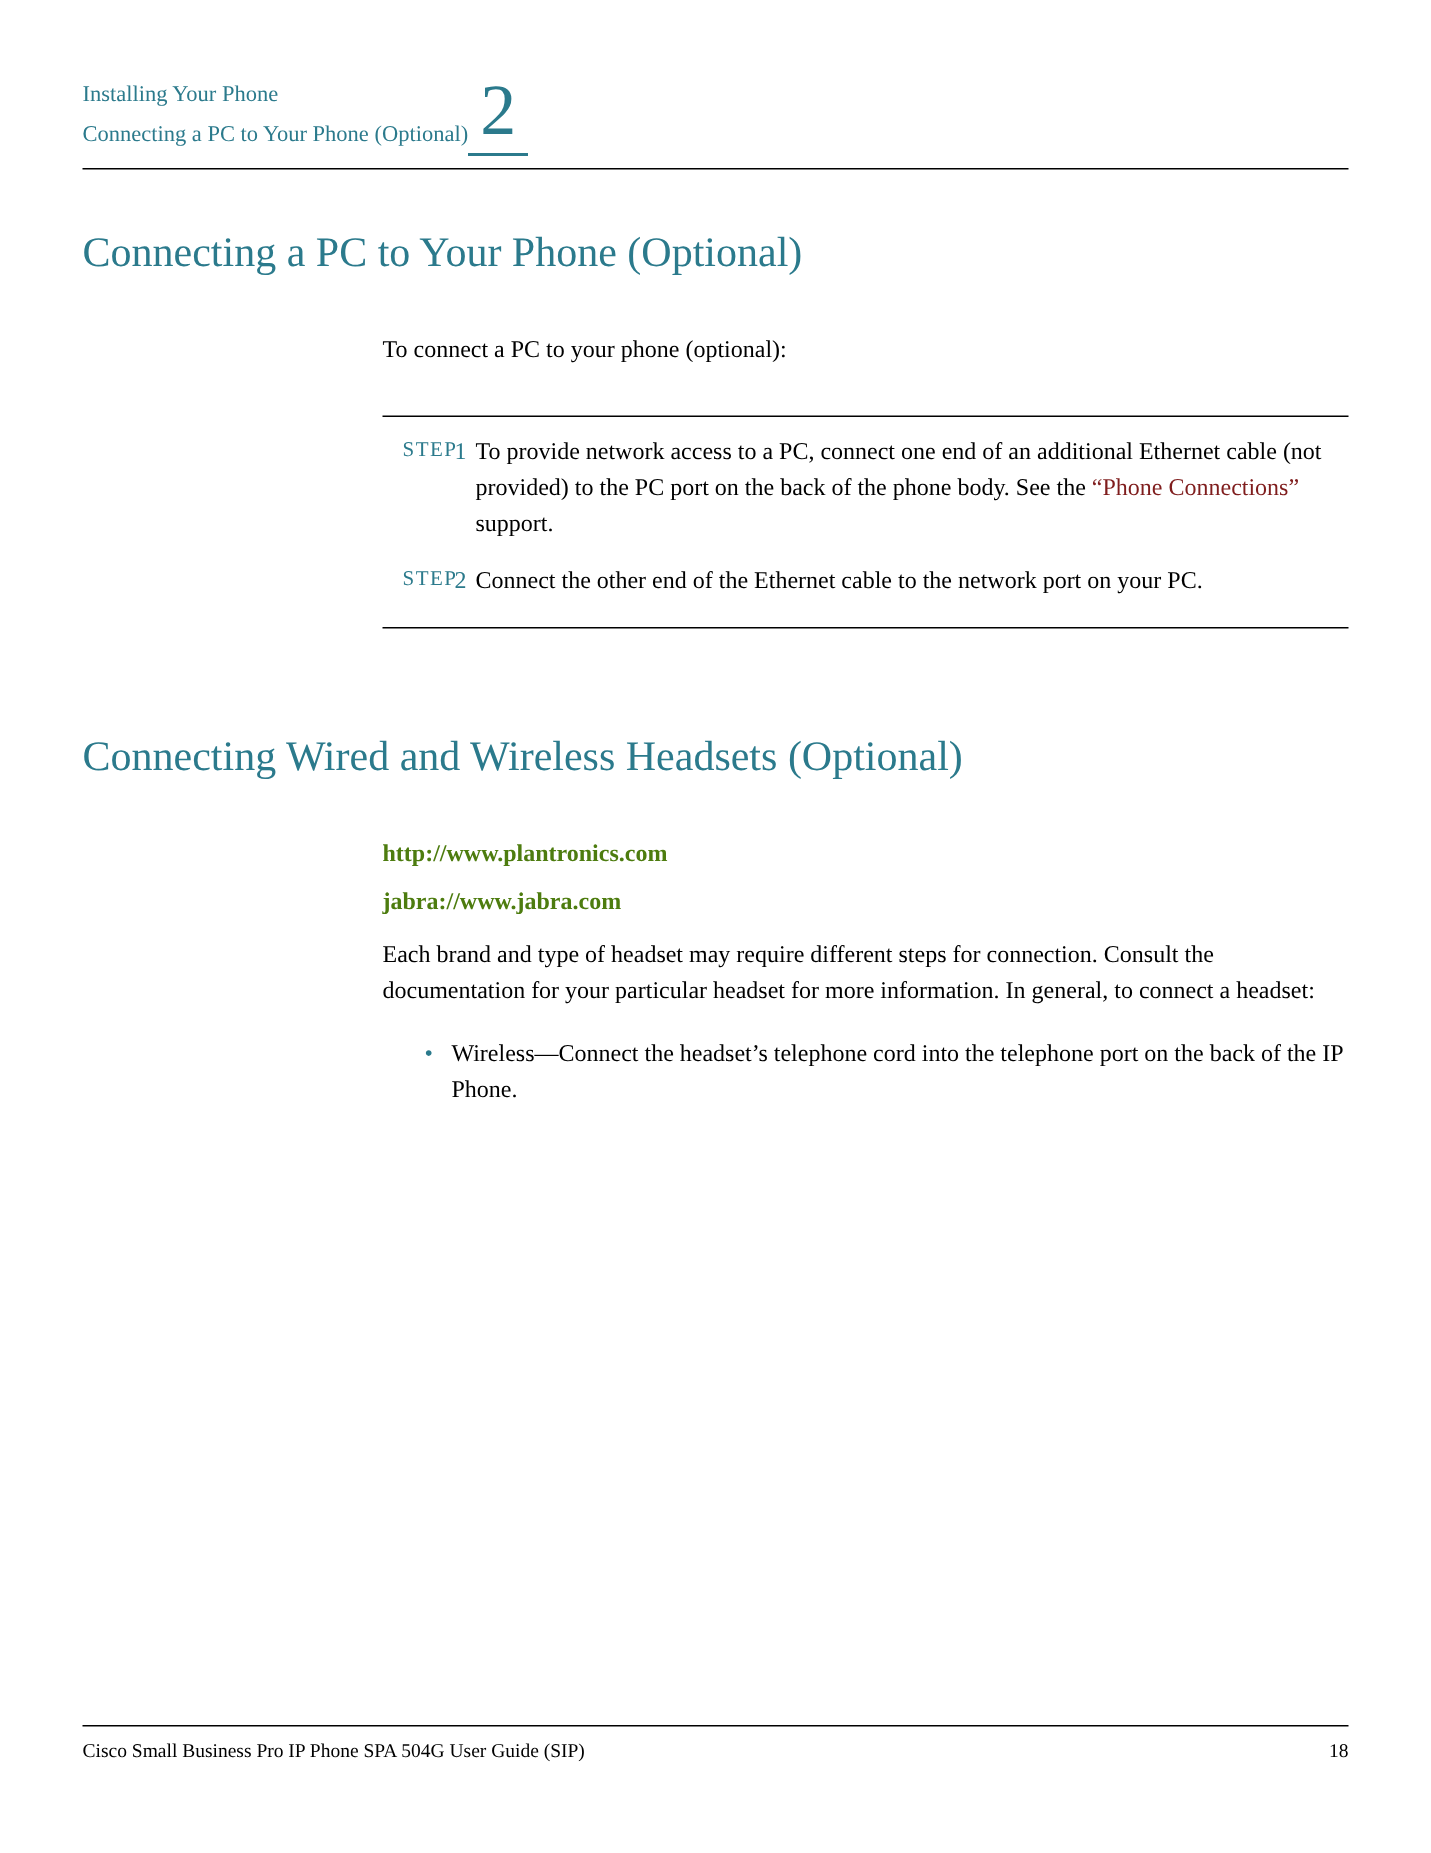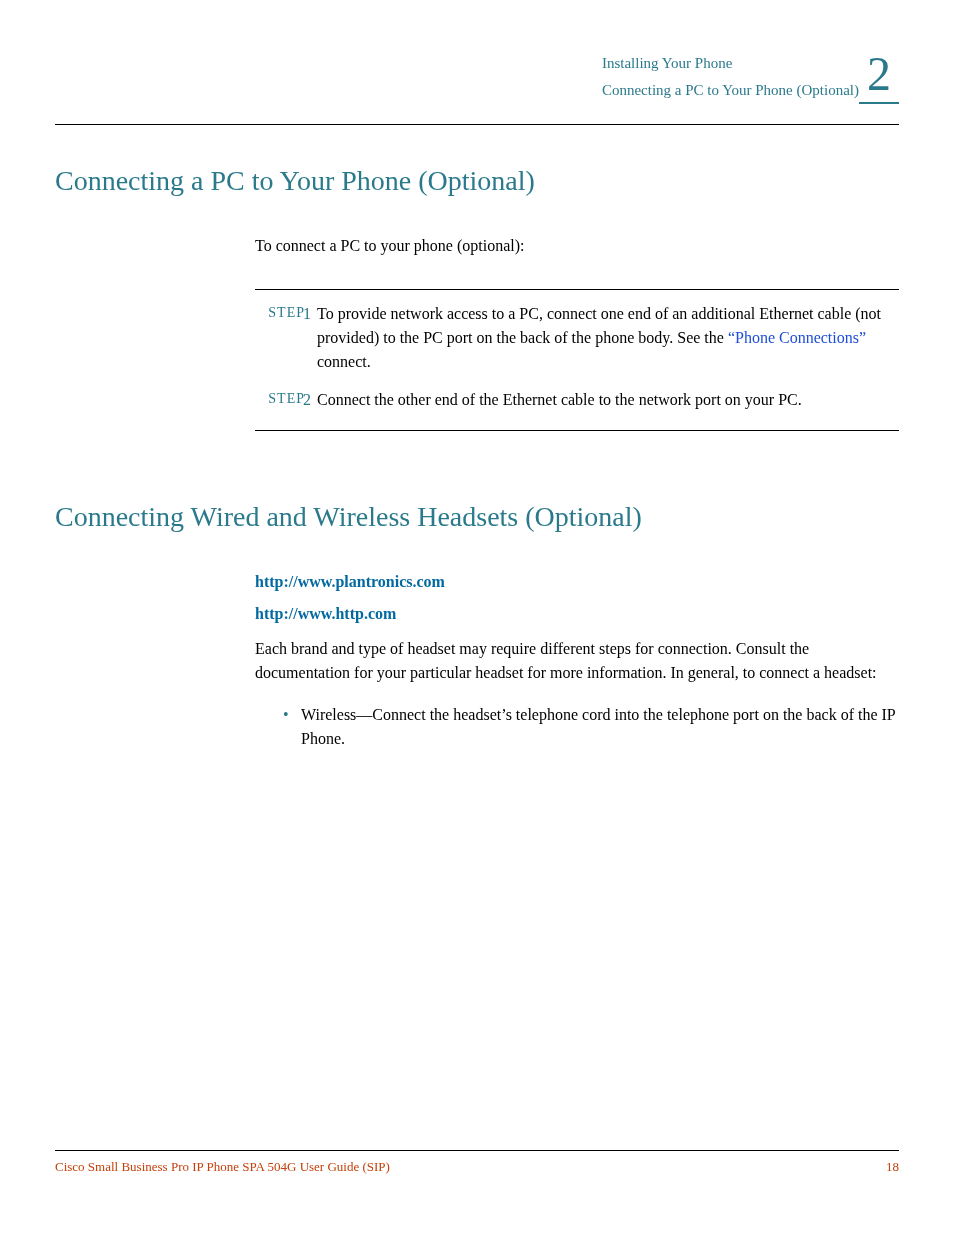--- a/index.html
+++ b/index.html
@@ -11,23 +11,23 @@
       font-family: Georgia, 'Times New Roman', serif;
       background: #fff;
       color: #000;
       width: 954px;
       height: 1235px;
       position: relative;
       padding: 50px 55px 0 55px;
     }
     .header {
       display: flex;
-      justify-content: flex-end;
+      justify-content: flex-start;
       align-items: flex-start;
-      margin-bottom: 20px;
+      margin-bottom: 8px;
     }
     .header-left {
       font-size: 15px;
       line-height: 1.8;
     }
     .breadcrumb-top {
       color: #2b7a8c;
     }
     .breadcrumb-sub {
       color: #2b7a8c;
@@ -89,32 +89,32 @@
       flex-shrink: 0;
       margin-right: 0px;
       text-align: right;
       margin-left: -8px;
       padding-right: 8px;
     }
     .step-text {
       flex: 1;
     }
     .link {
-      color: #1d4ed8;
+      color: #7f1d1d;
     }
     .section2 {
       margin-top: 70px;
     }
     .para {
       font-size: 16px;
       line-height: 1.5;
       margin-bottom: 18px;
     }
     .url-link {
-      color: #0369a1;
+      color: #4d7c0f;
       font-weight: bold;
       font-size: 16px;
       margin-bottom: 14px;
       display: block;
     }
     .bullet-list {
       list-style: none;
       margin-left: 28px;
       margin-top: 6px;
     }
@@ -140,21 +140,21 @@
     }
     .footer-rule {
       border: none;
       border-top: 1px solid #000;
       margin-bottom: 8px;
     }
     .footer-row {
       display: flex;
       justify-content: space-between;
       font-size: 13px;
-      color: #c2410c;
+      color: #000000;
     }
     .step-container {
       margin-left: 70px;
     }
   </style>
 </head>
 <body>
 
 <div class="header">
   <div class="header-left">
@@ -170,41 +170,41 @@
 <div class="content-block">
   <p class="intro-text">To connect a PC to your phone (optional):</p>
 
   <hr class="step-rule">
 
   <div class="step-container">
     <div class="step-row">
       <span class="step-label">STEP</span>
       <span class="step-number">1</span>
       <span class="step-text">
-        <span>To provide network access to a PC, connect one end of an additional Ethernet cable (not provided) to the PC port on the back of the phone body. See the </span><span class="link">“Phone Connections”</span><span> connect.</span>
+        <span>To provide network access to a PC, connect one end of an additional Ethernet cable (not provided) to the PC port on the back of the phone body. See the </span><span class="link">“Phone Connections”</span><span> support.</span>
       </span>
     </div>
 
     <div class="step-row">
       <span class="step-label">STEP</span>
       <span class="step-number">2</span>
       <span class="step-text">Connect the other end of the Ethernet cable to the network port on your PC.</span>
     </div>
   </div>
 
   <hr class="step-rule" style="margin-top:18px;">
 </div>
 
 <div class="section2">
   <h1 class="section-heading">Connecting Wired and Wireless Headsets (Optional)</h1>
 
   <div class="content-block">
 
     <a class="url-link">http://www.plantronics.com</a>
-    <a class="url-link">http://www.http.com</a>
+    <a class="url-link">jabra://www.jabra.com</a>
 
     <p class="para" style="">Each brand and type of headset may require different steps for connection. Consult the documentation for your particular headset for more information. In general, to connect a headset:</p>
 
     <ul class="bullet-list">
       <li>Wireless—Connect the headset’s telephone cord into the telephone port on the back of the IP Phone.</li>
     </ul>
   </div>
 </div>
 
 <div class="footer">

